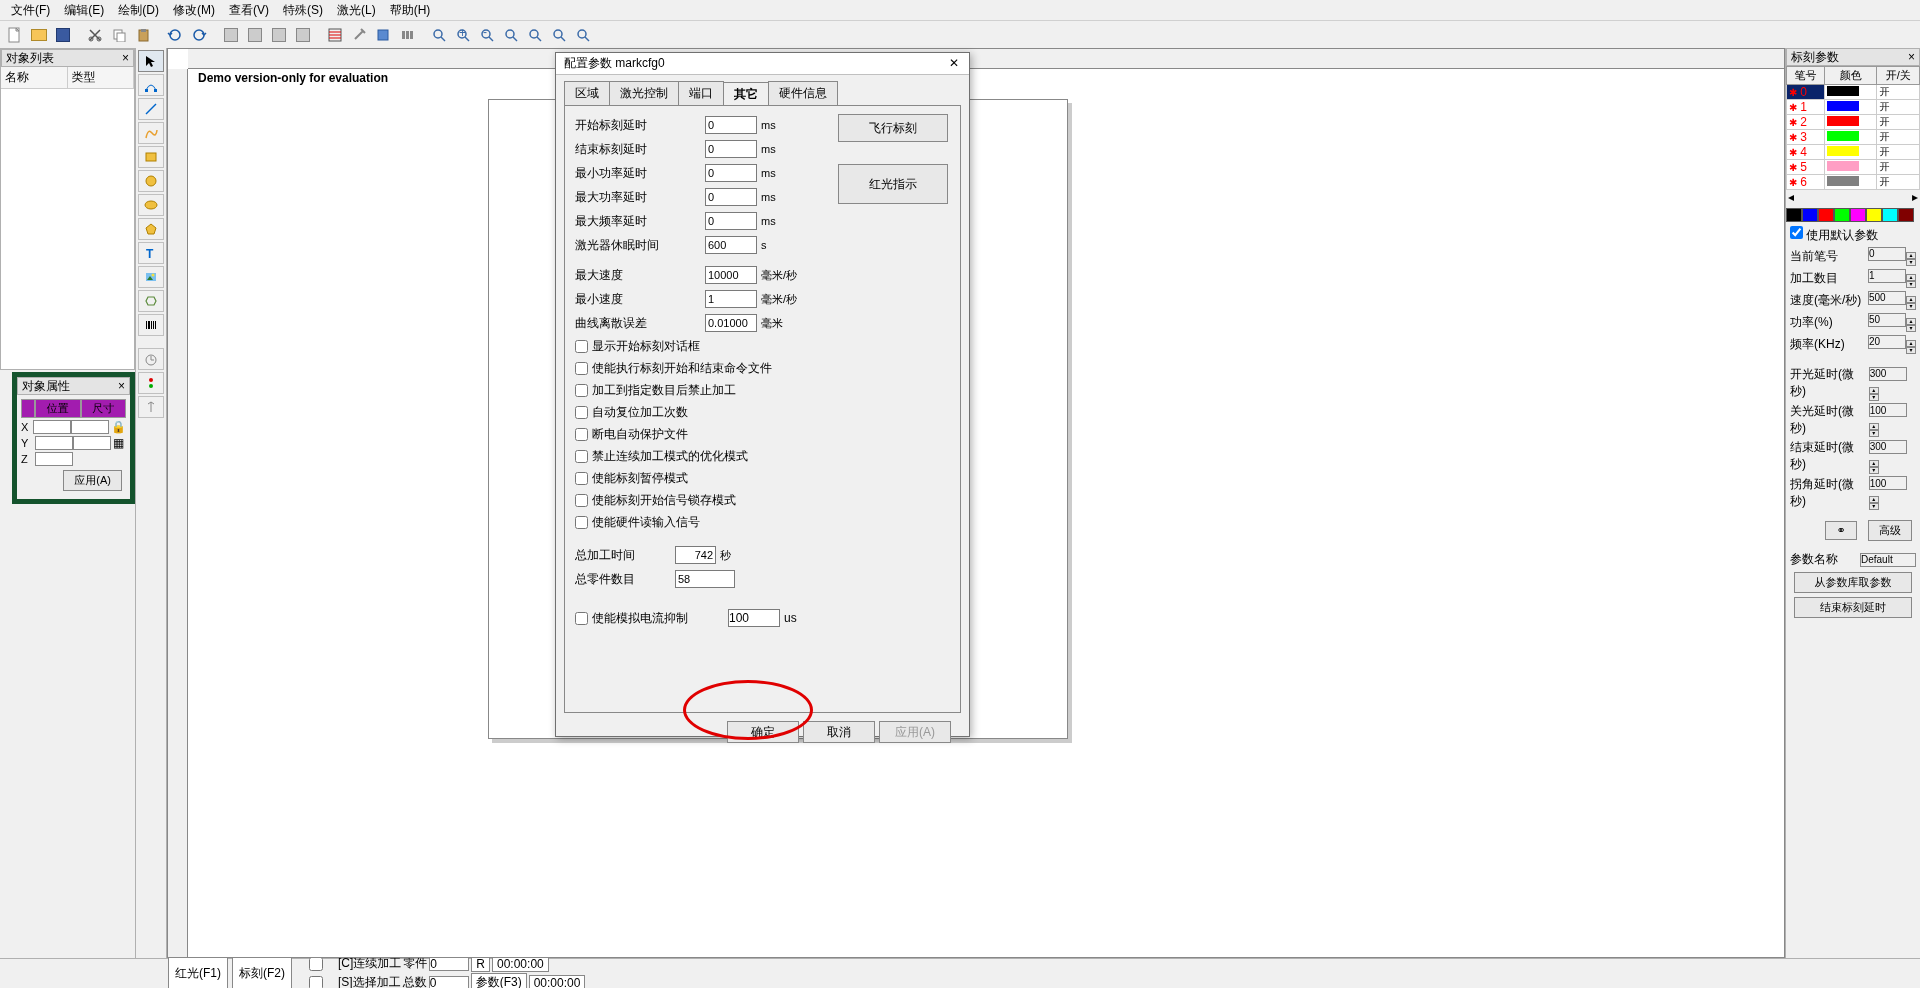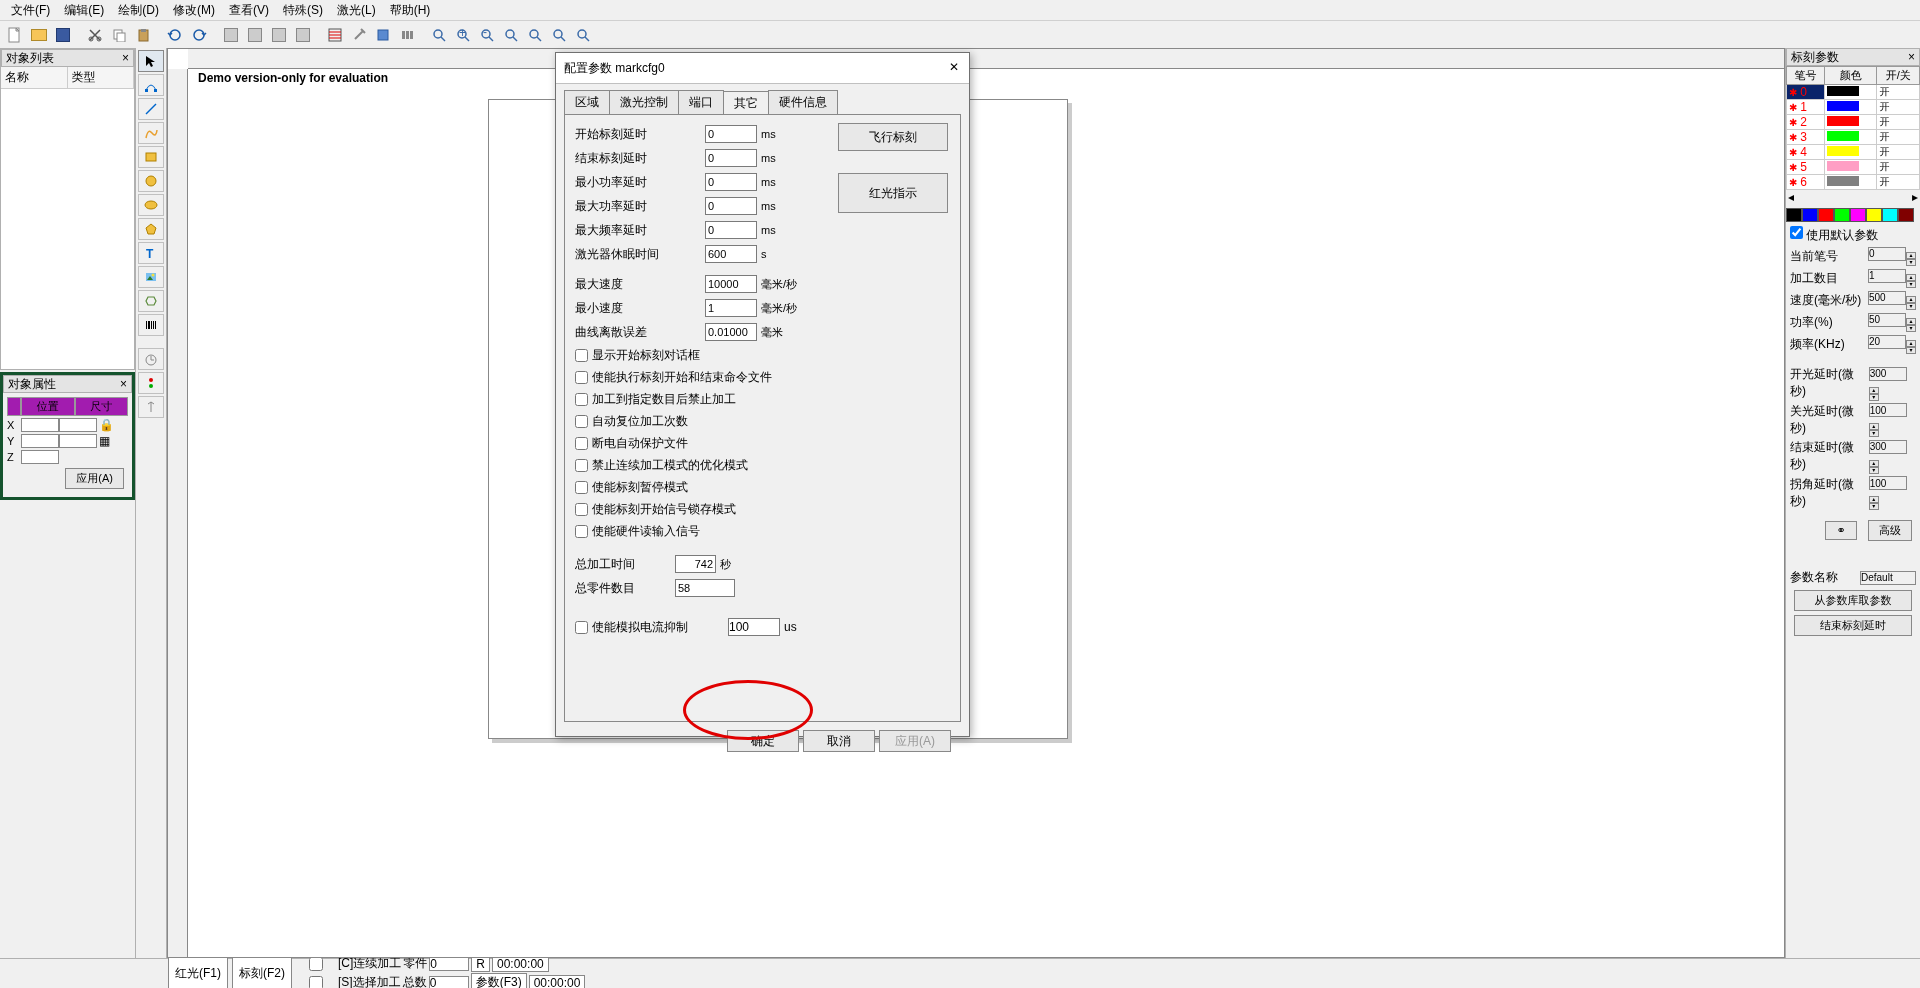--- a/index.html
+++ b/index.html
@@ -18,21 +18,21 @@
 .main-area { display: flex; height: calc(100% - 20px - 28px - 30px); }
 
 .left-col { width: 135px; display: flex; flex-direction: column; }
 .panel-title { background: #e4e4e4; border: 1px solid #b0b0b0; padding: 2px 4px; display: flex; justify-content: space-between; align-items: center; height: 18px; }
 .panel-title .x { cursor: default; }
 .obj-list { border: 1px solid #b0b0b0; flex: 0 0 auto; }
 .obj-head { display: flex; background: #fff; border-bottom: 1px solid #ccc; }
 .obj-head div { flex: 1; padding: 2px 4px; border-right: 1px solid #ccc; background: #f5f5f5; }
 .obj-body { height: 280px; background: #fff; }
 
-.obj-prop { border: 3px solid #14532d; margin-top: 2px; }
+.obj-prop { border: 5px solid #14532d; margin-top: 2px; margin-left: 12px; }
 .prop-tbl { background: #f0f0f0; padding: 4px; }
 .prop-tbl .hdr { display: flex; }
 .prop-tbl .hdr div { flex: 1; text-align: center; border: 1px solid #999; padding: 1px; background: #a21caf; font-size:11px;}
 .prop-row { display: flex; align-items: center; margin-top: 2px; }
 .prop-row label { width: 14px; font-size:11px;}
 .prop-row input { width: 38px; height: 14px; border: 1px solid #888; font-size:10px;}
 .apply-btn { float: right; margin: 4px; padding: 2px 10px; border: 1px solid #888; background: #e8e8e8; font-size:11px;}
 
 .tools-col { width: 32px; background: #f0f0f0; border-left: 1px solid #b0b0b0; border-right: 1px solid #b0b0b0; display: flex; flex-direction: column; align-items: center; padding-top: 2px; gap: 2px; }
 .tool { width: 26px; height: 22px; border: 1px solid #c0c0c0; background: #f0f0f0; display:flex;align-items:center;justify-content:center;}
@@ -58,25 +58,25 @@
 .param-row input[type=text]{ width: 38px; height: 14px; border: 1px solid #888; background:#f0f0f0; font-size:10px;}
 .param-btn { display:block; width: calc(100% - 8px); margin: 4px auto; padding: 2px; border: 1px solid #888; background: #e8e8e8; font-size:11px;}
 
 .status-bar { height: 30px; background: #f0f0f0; border-top: 1px solid #b0b0b0; display: flex; align-items: center; padding: 0 4px; gap: 4px; font-size:11px;}
 .sb-tab { border: 1px solid #888; padding: 18px 6px; background: #fff; }
 .sb-field { display:flex; align-items:center; gap:2px;}
 .sb-field input{ width:40px; height:14px; border:1px solid #888;}
 
 
 .dialog { position: absolute; left: 555px; top: 52px; width: 415px; height: 685px; background: #f0f0f0; border: 1px solid #707070; box-shadow: 2px 2px 8px rgba(0,0,0,.3); }
-.dlg-title { height: 31px; background: #fff; border-bottom: 1px solid #c0c0c0; display: flex; justify-content: space-between; align-items: center; padding: 0 2px 0 8px; font-size:12px;}
+.dlg-title { height: 22px; background: #fff; border-bottom: 1px solid #c0c0c0; display: flex; justify-content: space-between; align-items: center; padding: 0 2px 0 8px; font-size:12px;}
 .dlg-close { width: 26px; height: 18px; text-align: center; border:1px solid transparent;}
 .dlg-tabs { display: flex; padding: 6px 8px 0 8px; }
 .dlg-tab { padding: 3px 10px; border: 1px solid #888; border-bottom: none; background: #e8e8e8; margin-right: -1px; font-size:12px;}
-.dlg-tab.active { background: #f0f0f0; position: relative; top: 1px; }
+.dlg-tab.active { background: #f0f0f0; position: relative; top: 1px; font-weight: bold; }
 .dlg-body { border: 1px solid #888; margin: 0 8px; height: 608px; padding: 10px 10px; position: relative; }
 .dlg-row { display: flex; align-items: center; margin-bottom: 6px; }
 .dlg-row label { width: 130px; font-size:12px;}
 .dlg-row input[type=text] { width: 52px; height: 18px; border: 1px solid #7a7a7a; padding: 0 2px; font-size:11px;}
 .dlg-row .unit { margin-left: 4px; font-size:11px;}
 .dlg-check { display: flex; align-items: center; margin: 5px 0; font-size:12px;}
 .dlg-check input { margin-right: 4px; }
 .dlg-side-btn { position: absolute; right: 12px; width: 110px; height: 28px; border: 1px solid #888; background: #e8e8e8; font-size:12px;}
 .dlg-footer { display: flex; justify-content: flex-end; gap: 4px; padding: 8px 18px; }
 .dlg-btn { width: 72px; height: 22px; border: 1px solid #888; background: #e8e8e8; font-size:12px;}
@@ -513,21 +513,21 @@
           <span>拐角延时(微秒)</span>
           <span><input type="text" value="100" style=""><span class="spin">
               <div>▴</div>
               <div>▾</div>
             </span></span>
         </div>
       <div style="text-align:right;margin-top:6px;">
         <button class="apply-btn" style="float:none;display:inline-block;">⚭</button>
         <button class="apply-btn" style="float:none;display:inline-block;">高级</button>
       </div>
-      <div class="param-row" style="margin-top:24px;">
+      <div class="param-row" style="margin-top:6px;">
           <span>参数名称</span>
           <input type="text" style="width: 56px;" value="Default">
         </div>
       <button class="param-btn">从参数库取参数</button>
       <button class="param-btn">结束标刻延时</button>
     </div>
   </div>
 </div>
 
 <div class="status-bar">

